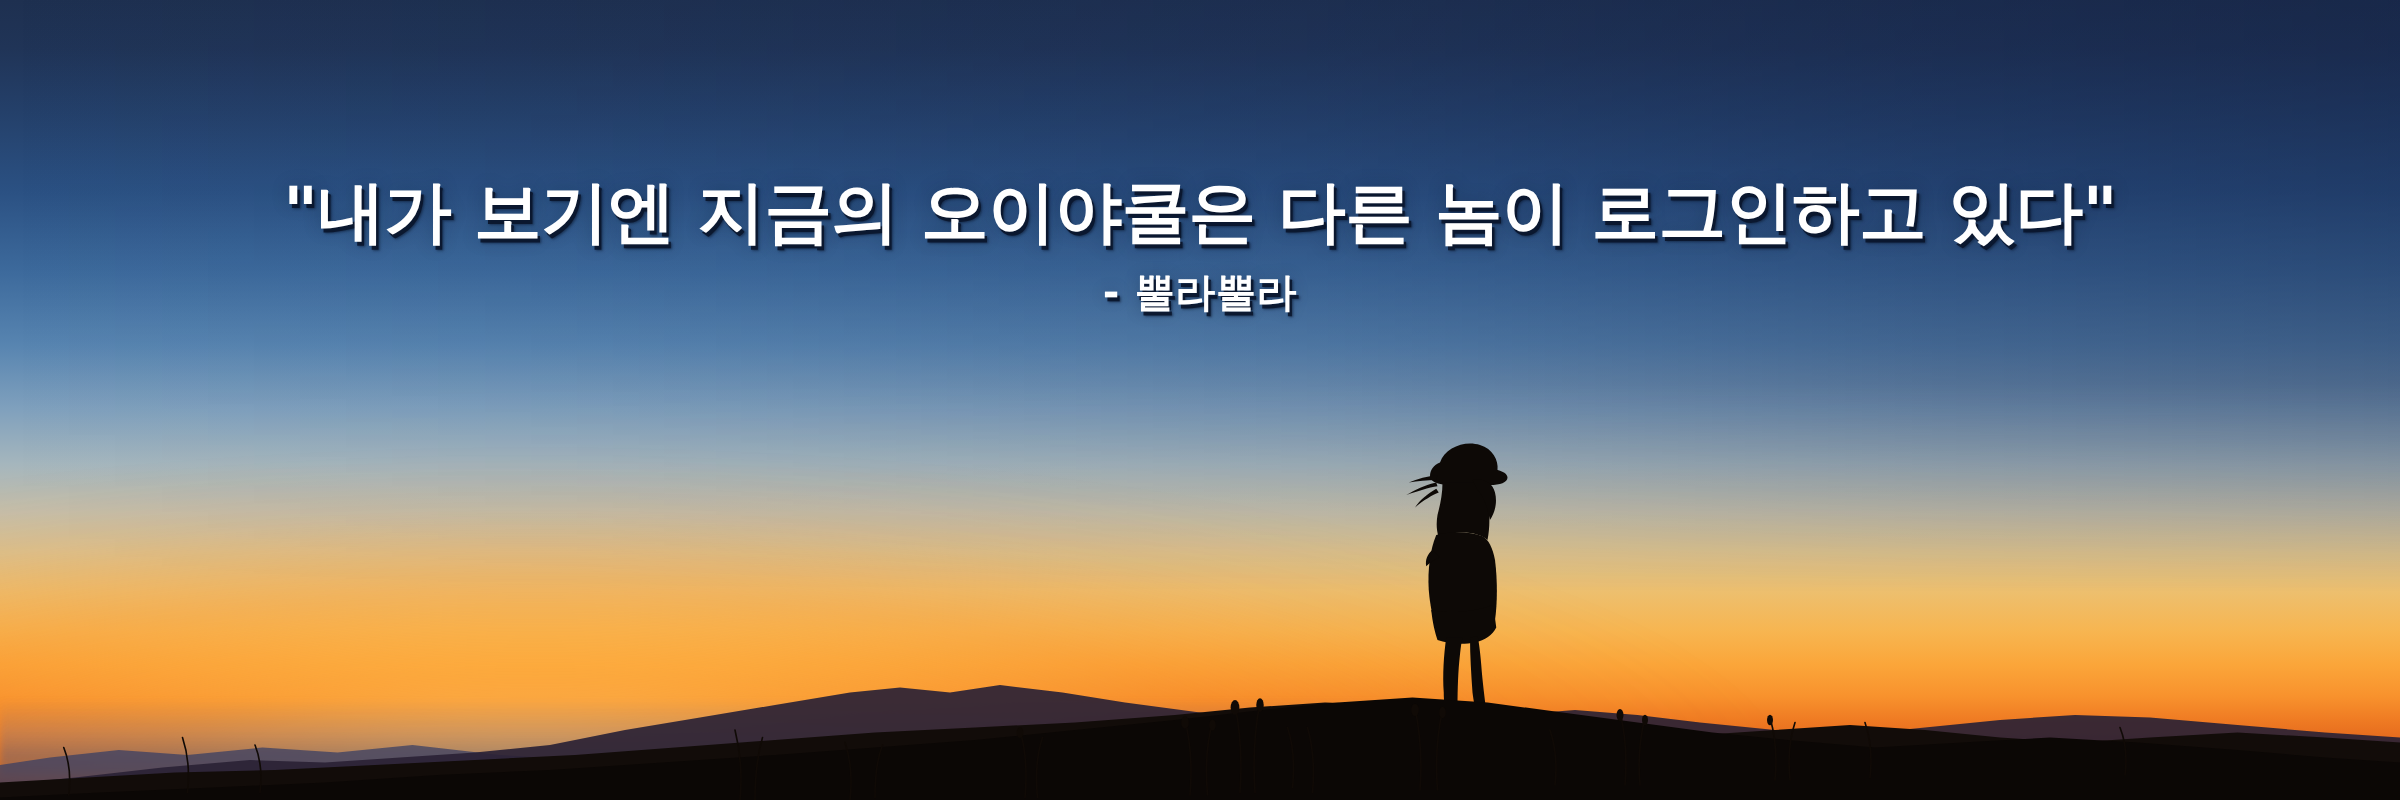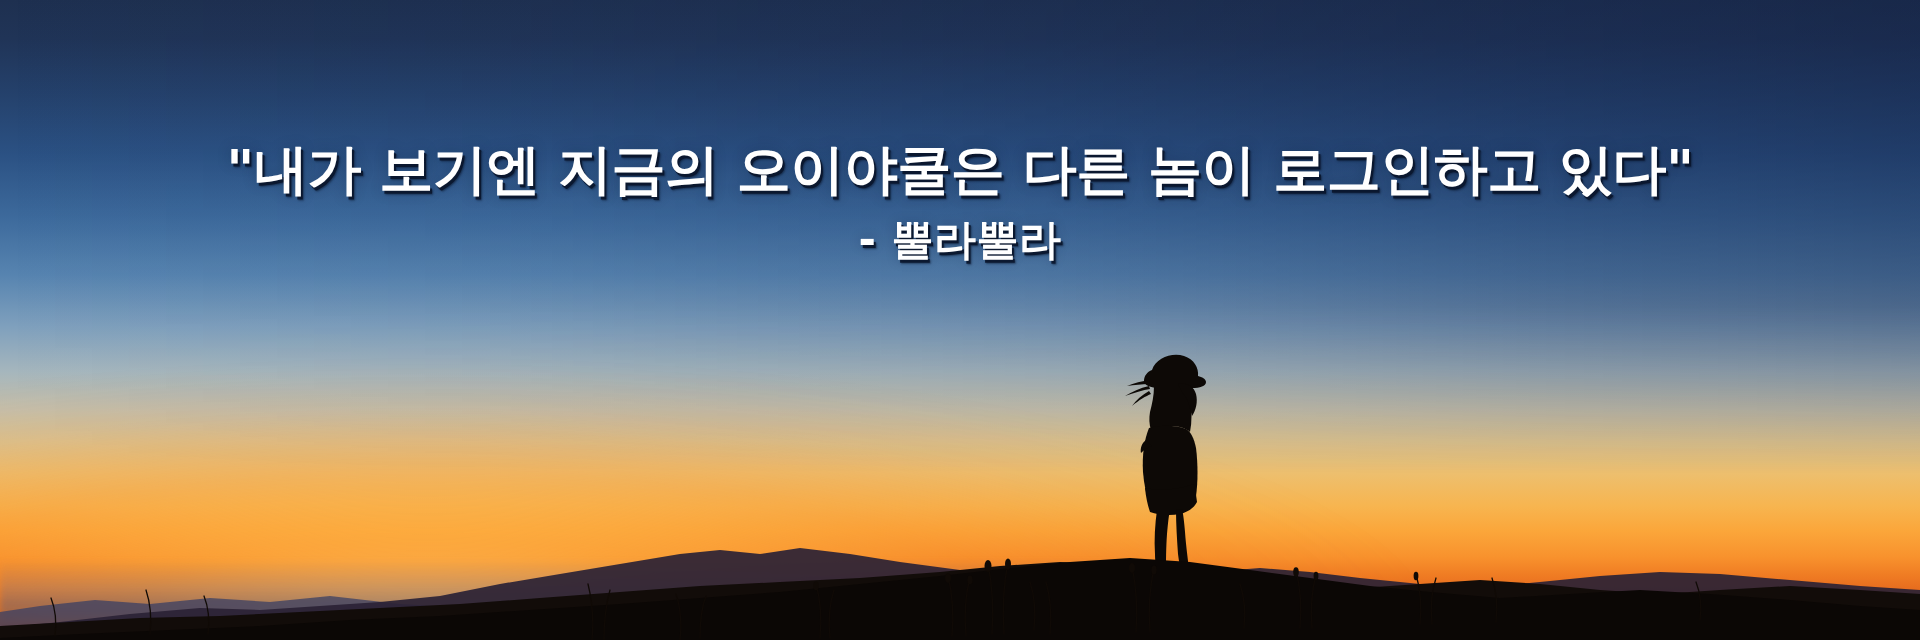--- a/index.html
+++ b/index.html
@@ -133,21 +133,21 @@
     letter-spacing: -0.5px;
     white-space: nowrap;
     text-shadow:
        2px 3px 0   rgba(10,22,44,0.92),
        3px 4px 2px rgba(10,22,44,0.55),
        0 0 14px    rgba(10,25,50,0.30);
   }
   .attrib-line {
     margin-top: 16px;
     color: #ffffff;
-    font-size: 42px;
+    font-size: 32px;
     font-weight: 700;
     line-height: 1.15;
     letter-spacing: 0.5px;
     text-shadow:
        2px 3px 0   rgba(10,22,44,0.92),
        3px 4px 2px rgba(10,22,44,0.55),
        0 0 12px    rgba(10,25,50,0.28);
   }
 </style>
 </head>

